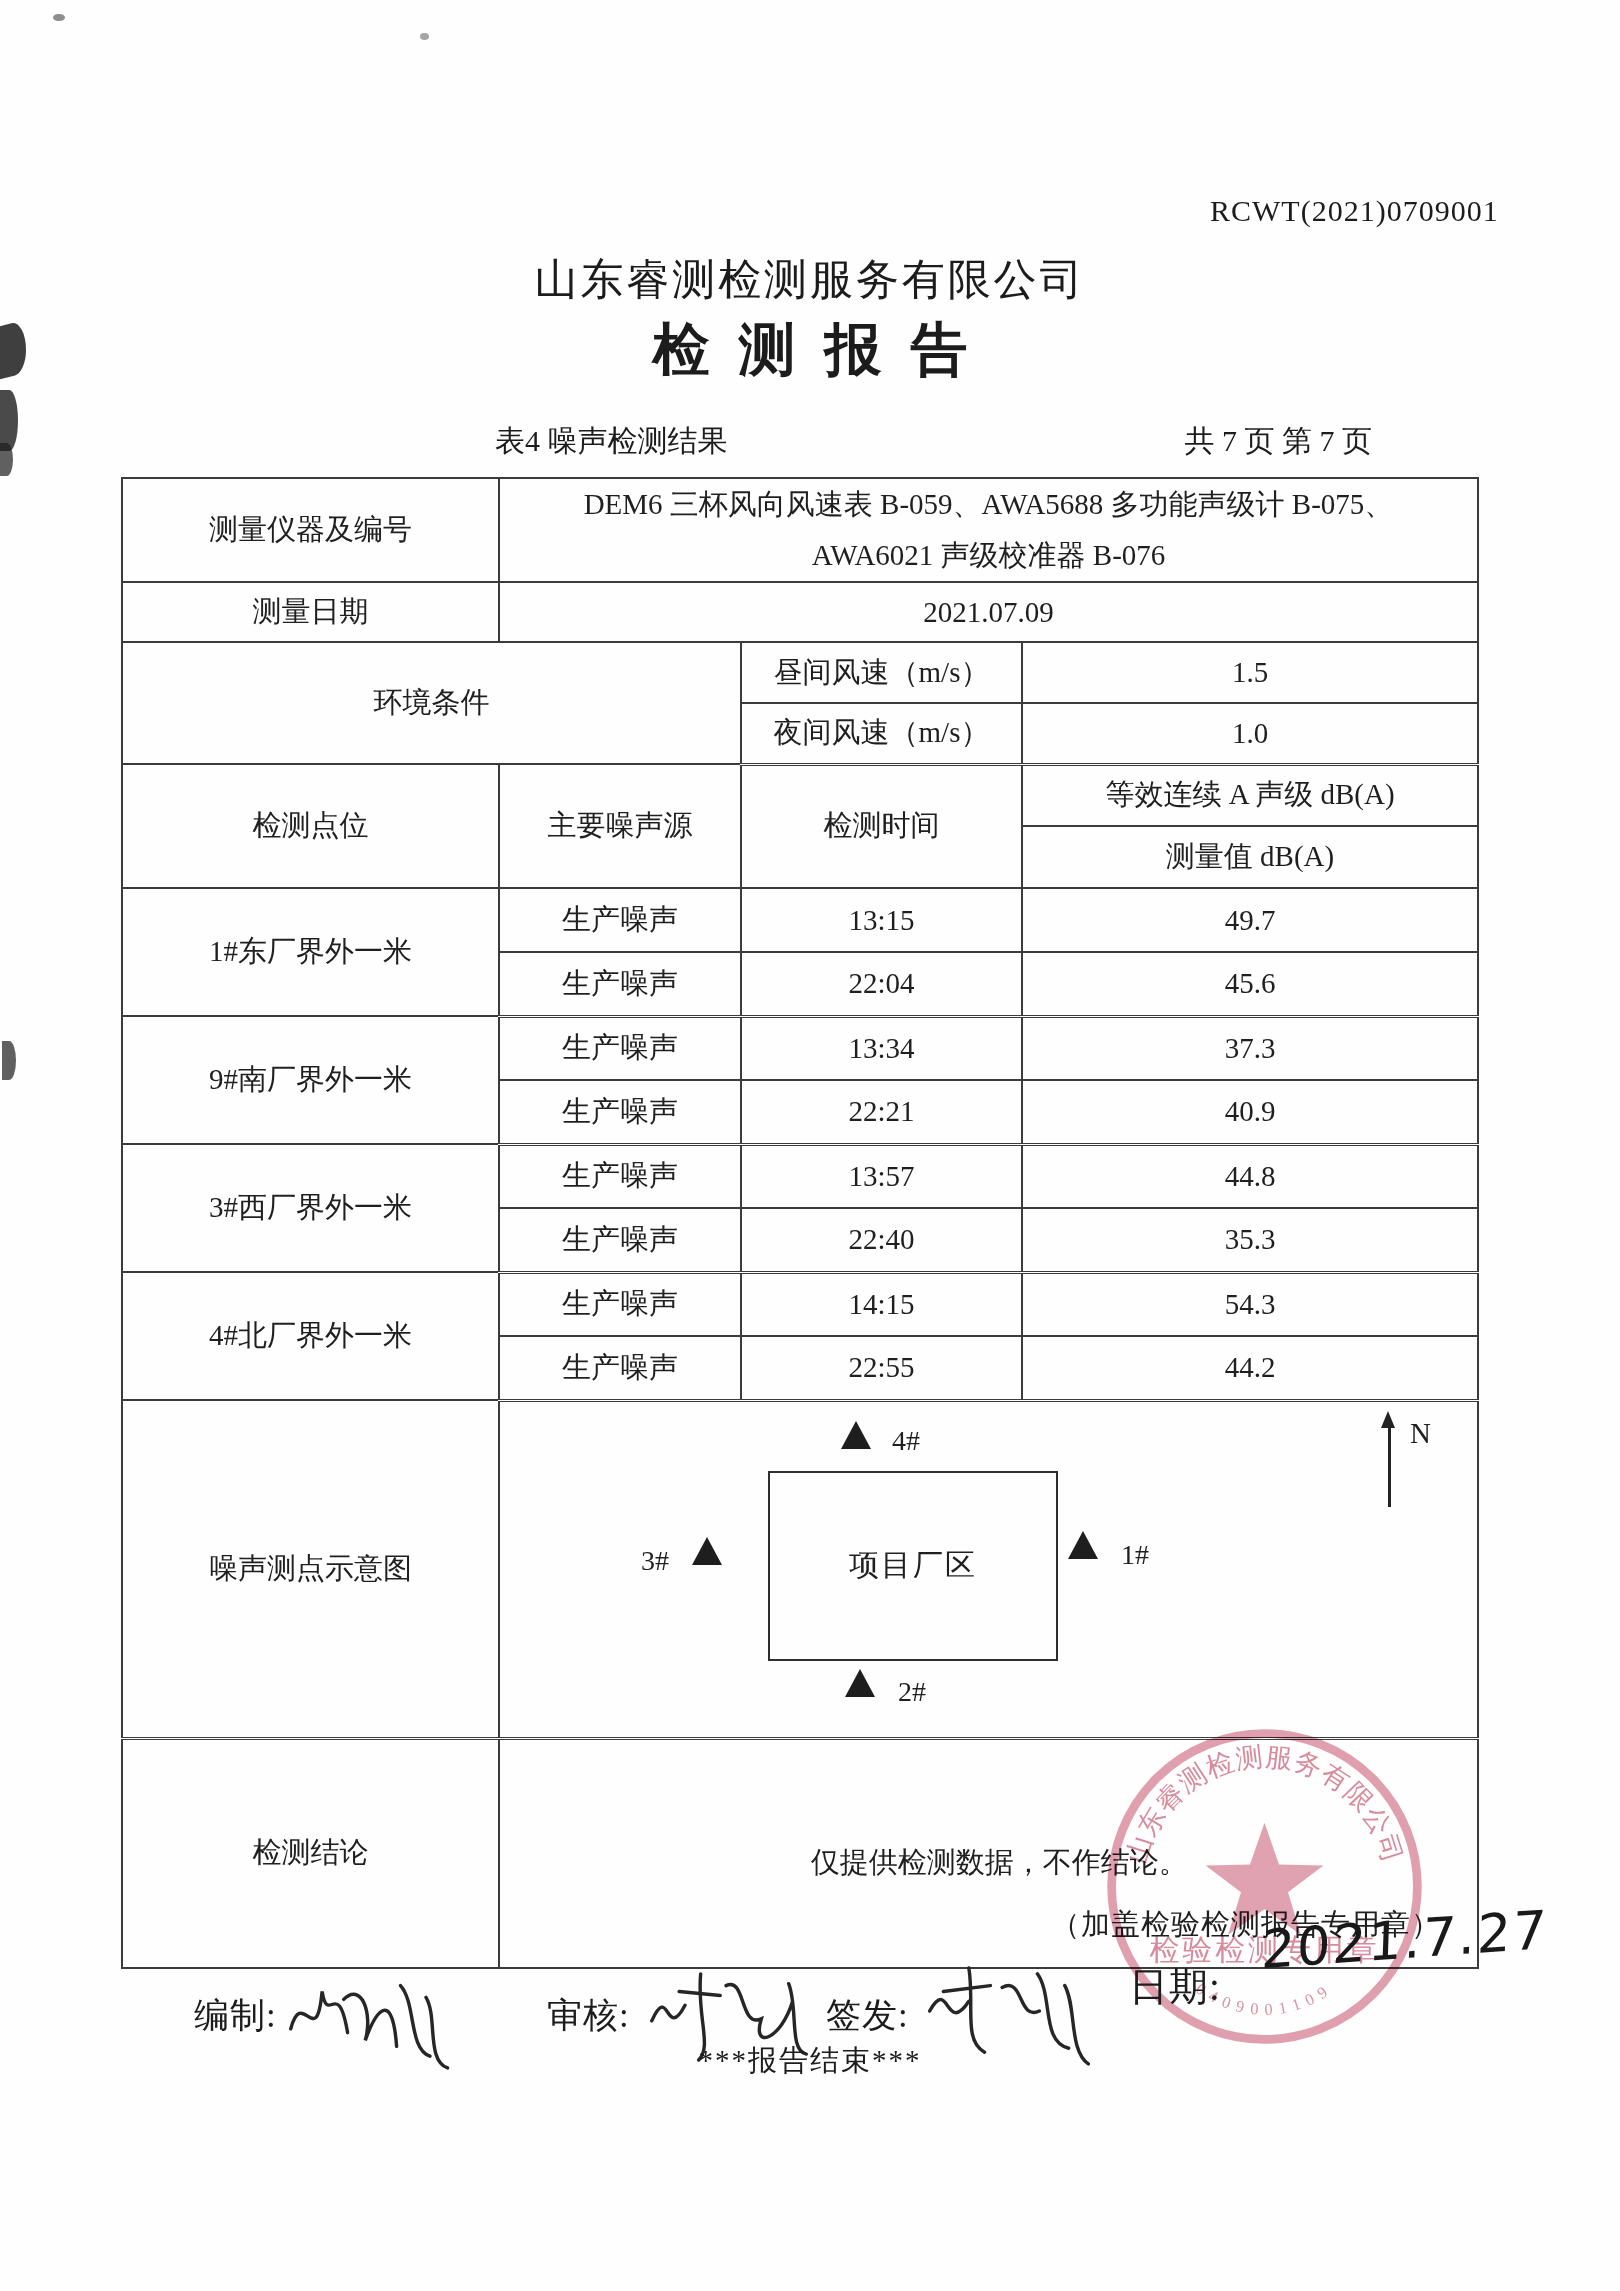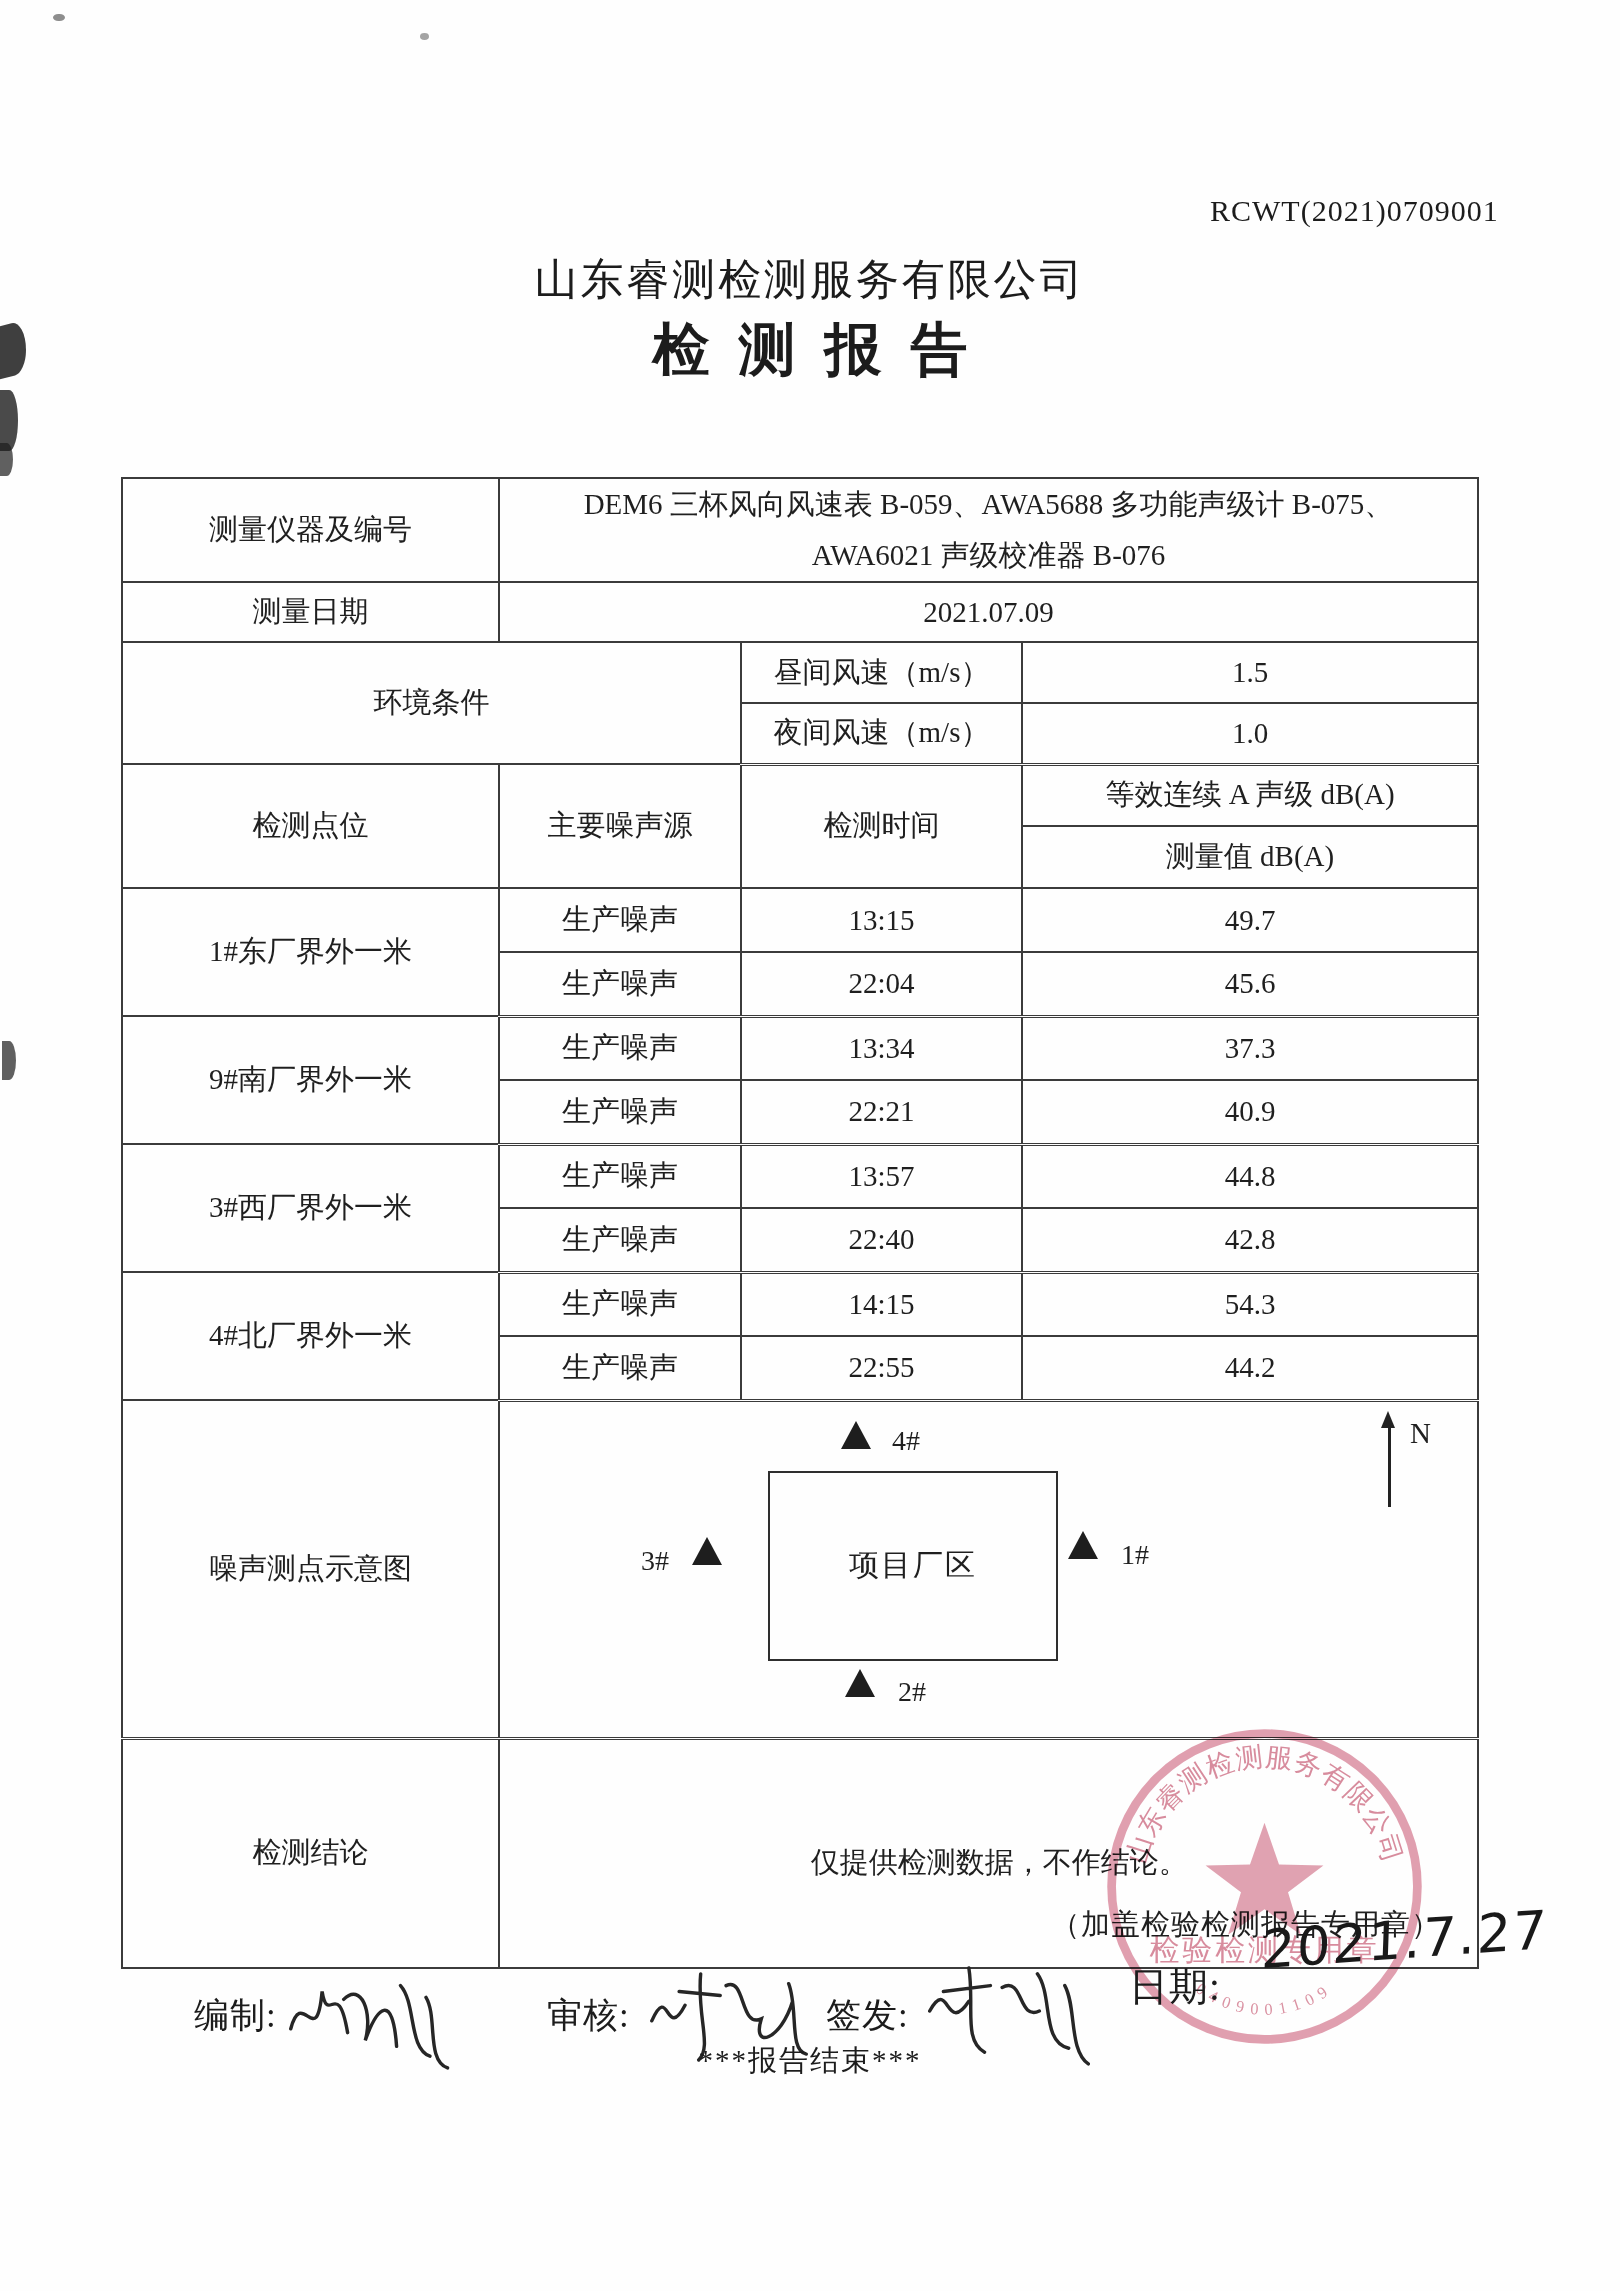--- a/index.html
+++ b/index.html
@@ -56,20 +56,24 @@
   <div class="artifact" style="left:0;top:323px;width:25.5px;height:53px;border-radius:0 60% 45% 0;transform:skewY(-14deg);opacity:.85;"></div>
   <div class="artifact" style="left:0;top:390px;width:17.6px;height:61px;border-radius:0 55% 55% 0;opacity:.8;"></div>
   <div class="artifact" style="left:0;top:443px;width:12.7px;height:33px;border-radius:0 50% 50% 0;opacity:.7;"></div>
   <div class="artifact" style="left:2px;top:1041px;width:13.7px;height:39px;border-radius:0 50% 50% 0;opacity:.7;"></div>
   <div class="artifact" style="left:53px;top:13.7px;width:11.8px;height:7.8px;border-radius:50%;opacity:.5;"></div>
   <div class="artifact" style="left:420px;top:33px;width:8.8px;height:6.9px;border-radius:50%;opacity:.4;"></div>
 
   <div class="abs report-number">RCWT(2021)0709001</div>
   <div class="abs company-name">山东睿测检测服务有限公司</div>
   <div class="abs report-title">检测报告</div>
+  <div class="abs subtitle-row">
+    <span>表4  噪声检测结果</span>
+    <span>共 7 页   第 7 页</span>
+  </div>
 
   <table class="report">
     <colgroup>
         <col style="width:377px">
         <col style="width:242px">
         <col style="width:281px">
         <col style="width:456px">
       </colgroup>
 
     <tbody>
@@ -132,21 +136,21 @@
 
     <tr style="height:64px;">
       <td rowspan="2">3#西厂界外一米</td>
       <td>生产噪声</td>
       <td>13:57</td>
       <td>44.8</td>
     </tr>
     <tr class="dbl" style="height:64px;">
       <td>生产噪声</td>
       <td>22:40</td>
-      <td>42.8</td>
+      <td>35.3</td>
     </tr>
 
     <tr style="height:64px;">
       <td rowspan="2">4#北厂界外一米</td>
       <td>生产噪声</td>
       <td>14:15</td>
       <td>54.3</td>
     </tr>
     <tr class="dbl" style="height:64px;">
       <td>生产噪声</td>

